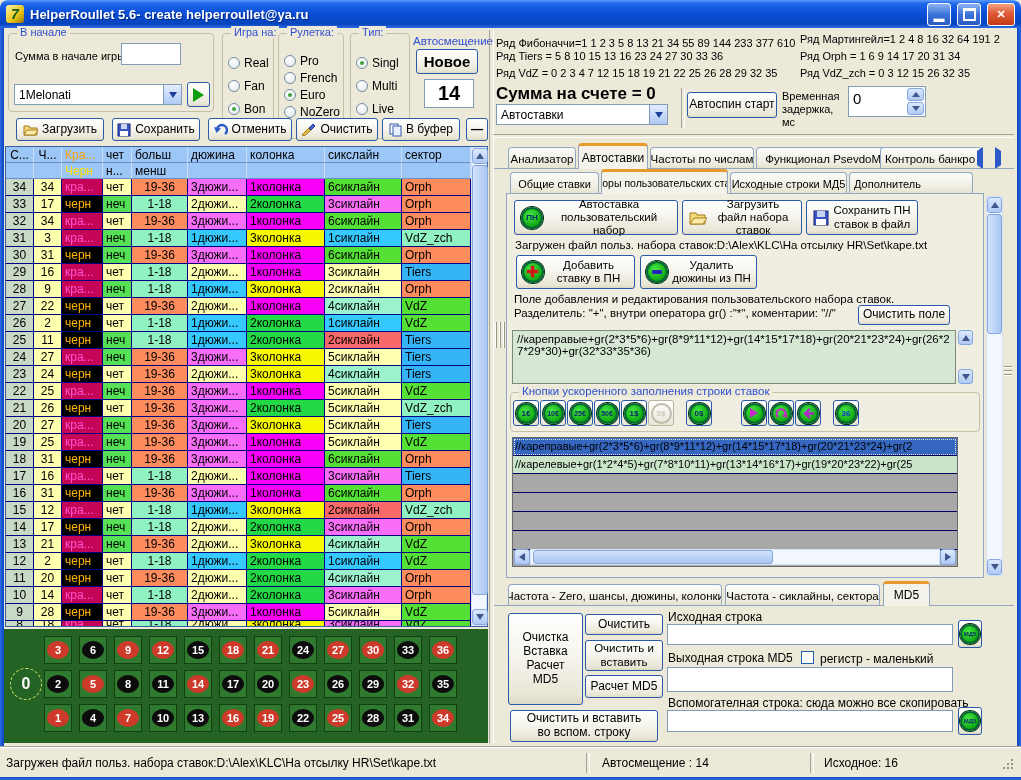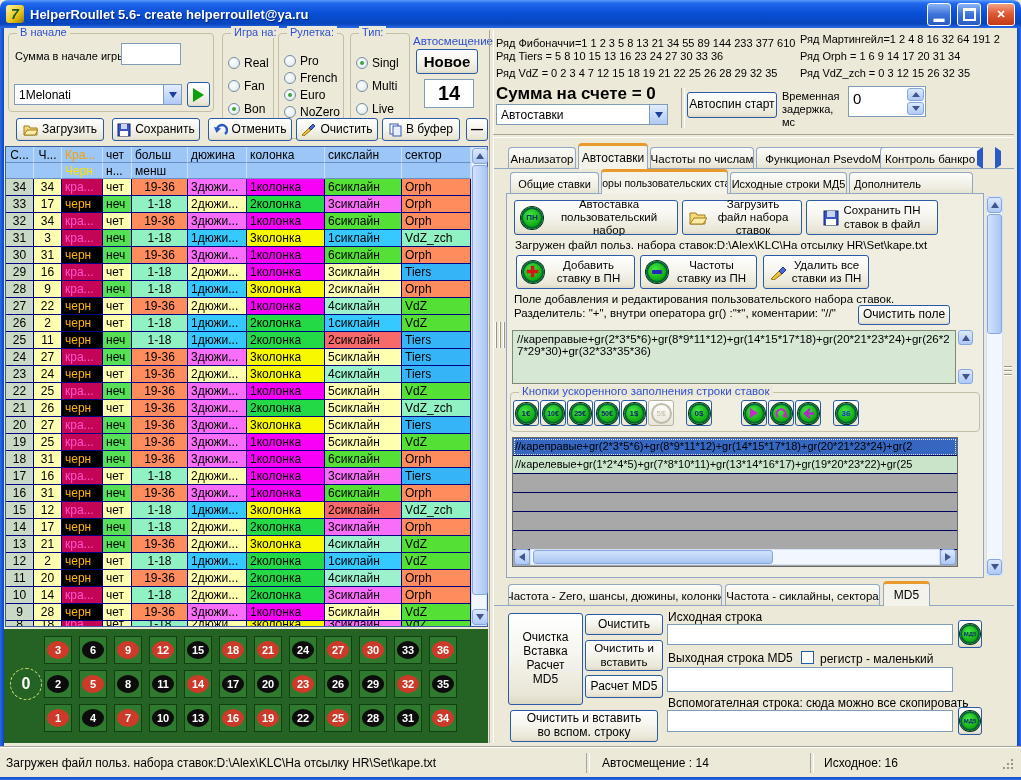--- a/index.html
+++ b/index.html
@@ -716,47 +716,40 @@
     <span class="gcirc" style="width:22px;height:22px;font-size:8px">ПН</span>
     <span style="width:124px">Автоставка пользовательский набор</span>
   </div>
   <div class="abs xpbtn" style="left:682px;top:200px;width:120px;height:35px;font-size:11.5px">
     <svg width="18" height="15">
         <path d="M1 3 L7 3 L8 5 L16 5 L16 14 L1 14 Z" fill="#F6D979" stroke="#A07C1E"></path>
         <path d="M1 14 L5 8 L18 8 L14 14 Z" fill="#FCEBA6" stroke="#A07C1E"></path>
       </svg>
     <span style="width:84px">Загрузить файл набора ставок</span>
   </div>
-  <div class="abs xpbtn" style="left:806px;top:200px;width:132px;height:35px;font-size:11.5px">
+  <div class="abs xpbtn" style="left:806px;top:200px;width:112px;height:35px;font-size:11.5px">
     <svg width="16" height="16">
         <rect x="1" y="1" width="14" height="14" fill="#3A55C8" stroke="#16246E"></rect>
         <rect x="4" y="1" width="8" height="6" fill="#C8D4F0"></rect>
         <rect x="3" y="9" width="10" height="6" fill="#fff"></rect>
       </svg>
     <span style="width:78px">Сохранить ПН ставок в файл</span>
   </div>
 
   <div class="abs" style="left:515px;top:239px;font-size:11.5px;white-space:nowrap">Загружен файл польз. набора ставок:D:\Alex\KLC\На отсылку HR\Set\kape.txt</div>
 
   <div class="abs xpbtn" style="left:516px;top:255px;width:119px;height:34px;font-size:11.5px">
     <span class="gcirc" style="width:22px;height:22px;color:#D01818;font-size:15px">✚</span>
     <span style="width:82px">Добавить ставку в ПН</span>
   </div>
   <div class="abs xpbtn" style="left:640px;top:255px;width:117px;height:34px;font-size:11.5px">
     <span class="gcirc" style="width:22px;height:22px">
         <span style="width:10px;height:4px;background:#2828B8;border-radius:1px"></span>
       </span>
-    <span style="width:80px">Частоты ставку из ПН</span>
-  </div>
-  <div class="abs xpbtn" style="left:763px;top:255px;width:106px;height:34px;font-size:11.5px">
-    <svg width="17" height="15">
-        <path d="M1 14 L9 6 L12 9 L4 15 Z" fill="#E8C040" stroke="#97790E"></path>
-        <path d="M9 6 L13 2 L16 5 L12 9 Z" fill="#4A66D8" stroke="#22348C"></path>
-      </svg>
-    <span style="width:72px">Удалить все ставки из ПН</span>
+    <span style="width:80px">Удалить дюжины из ПН</span>
   </div>
 
   <div class="abs" style="left:514px;top:293px;font-size:11.5px">Поле добавления и редактирования пользовательского набора ставок.</div>
   <div class="abs" style="left:514px;top:307px;font-size:11.5px">Разделитель: "+", внутри оператора gr() :"*", коментарии: "//"</div>
   <div class="abs xpbtn" style="left:858px;top:305px;width:92px;height:20px">Очистить поле</div>
 
   <div class="abs" style="left:512px;top:330px;width:444px;height:54px;background:#D6E7D4;border:1px solid #808878;box-sizing:border-box;padding:2px 4px;font-size:11.5px;word-break:break-all;overflow:hidden">//кареправые+gr(2*3*5*6)+gr(8*9*11*12)+gr(14*15*17*18)+gr(20*21*23*24)+gr(26*27*29*30)+gr(32*33*35*36)</div>
   <div class="sbbtn abs" style="left:958px;top:330px;width:15px;height:15px">
       <span class="tu"></span>
     </div>

